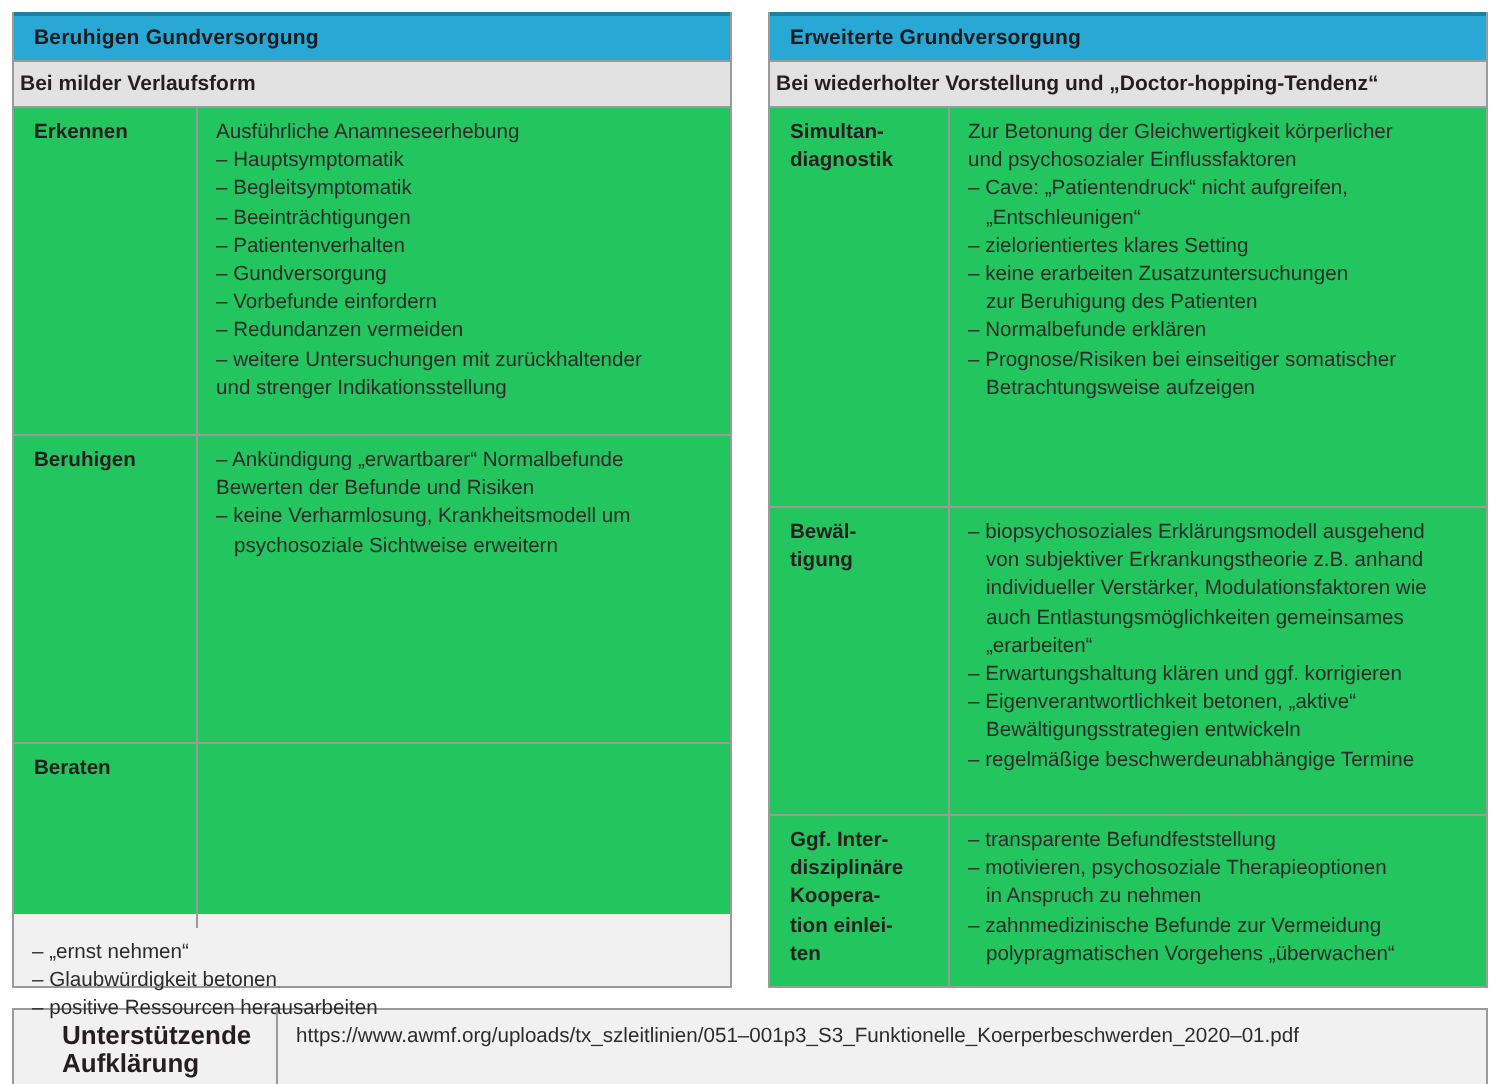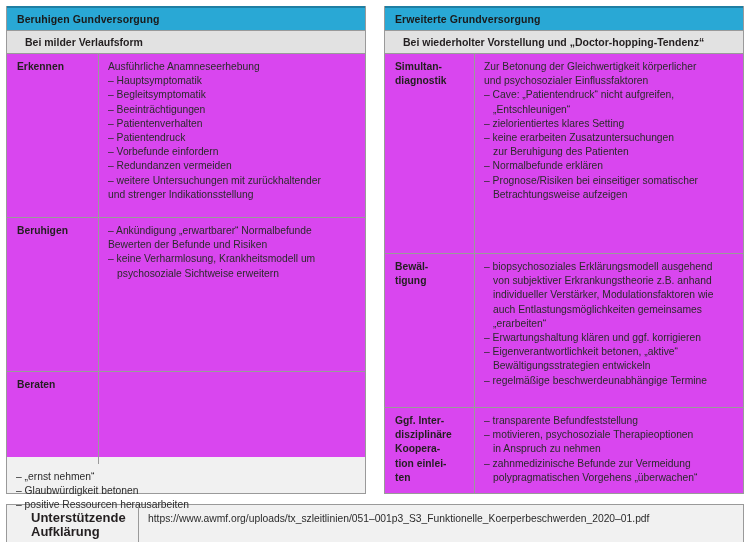--- a/index.html
+++ b/index.html
@@ -37,24 +37,24 @@
     font-size:10.5px;
     padding:4px 8px 4px 10px;
     line-height:14px;
     letter-spacing:.1px;
   }
   .subhdr{
     background:#e2e2e2;
     border-bottom:1px solid #9a9a9a;
     font-weight:bold;
     font-size:10.5px;
-    padding:4px 8px 4px 18px;
+    padding:4px 8px 4px 3px;
     line-height:14px;
   }
-  .rows{background:#d946ef;}
+  .rows{background:#22c55e;}
   .row{
     display:flex;
     border-bottom:1px solid #9a9a9a;
     box-sizing:border-box;
   }
   .row:last-child{border-bottom:none;}
   .lab{
     box-sizing:border-box;
     border-right:1px solid #9a9a9a;
     font-weight:bold;
@@ -131,21 +131,21 @@
       <div class="rows">
 
         <div class="row r0">
           <div class="lab">Erkennen</div>
           <div class="cell">
             <div class="ln lead">Ausführliche Anamneseerhebung</div>
             <div class="ln bullet">– Hauptsymptomatik</div>
             <div class="ln bullet">– Begleitsymptomatik</div>
             <div class="ln bullet">– Beeinträchtigungen</div>
             <div class="ln bullet">– Patientenverhalten</div>
-            <div class="ln bullet">– Patientendruck</div>
+            <div class="ln bullet">– Gundversorgung</div>
             <div class="ln bullet">– Vorbefunde einfordern</div>
             <div class="ln bullet">– Redundanzen vermeiden</div>
             <div class="ln bullet">– weitere Untersuchungen mit zurückhaltender</div>
             <div class="ln">und strenger Indikationsstellung</div>
           </div>
         </div>
 
         <div class="row r1">
           <div class="lab">Beruhigen</div>
           <div class="cell">

